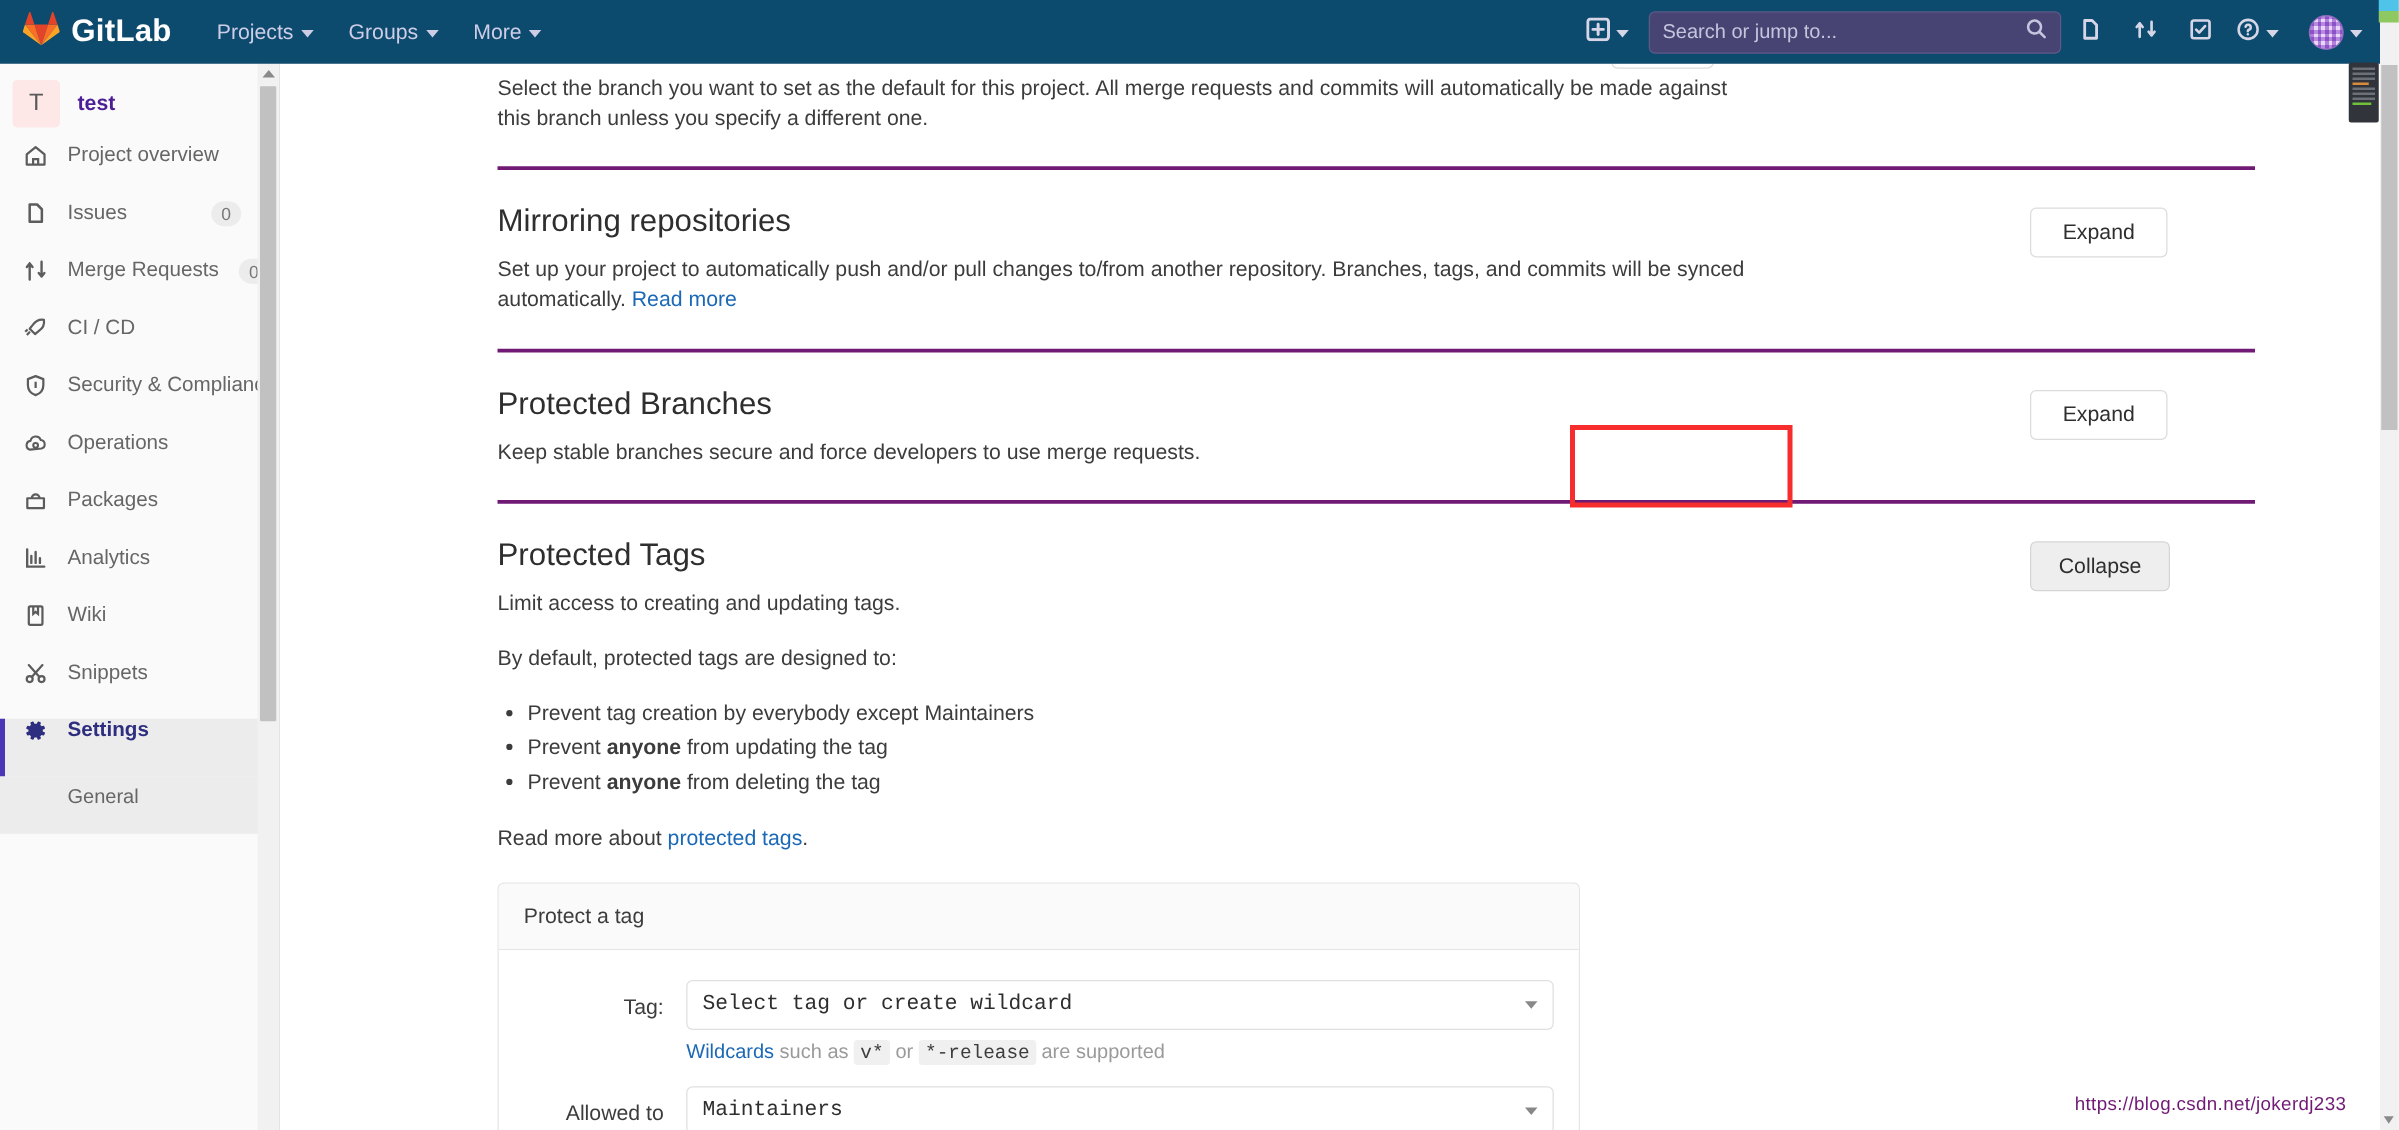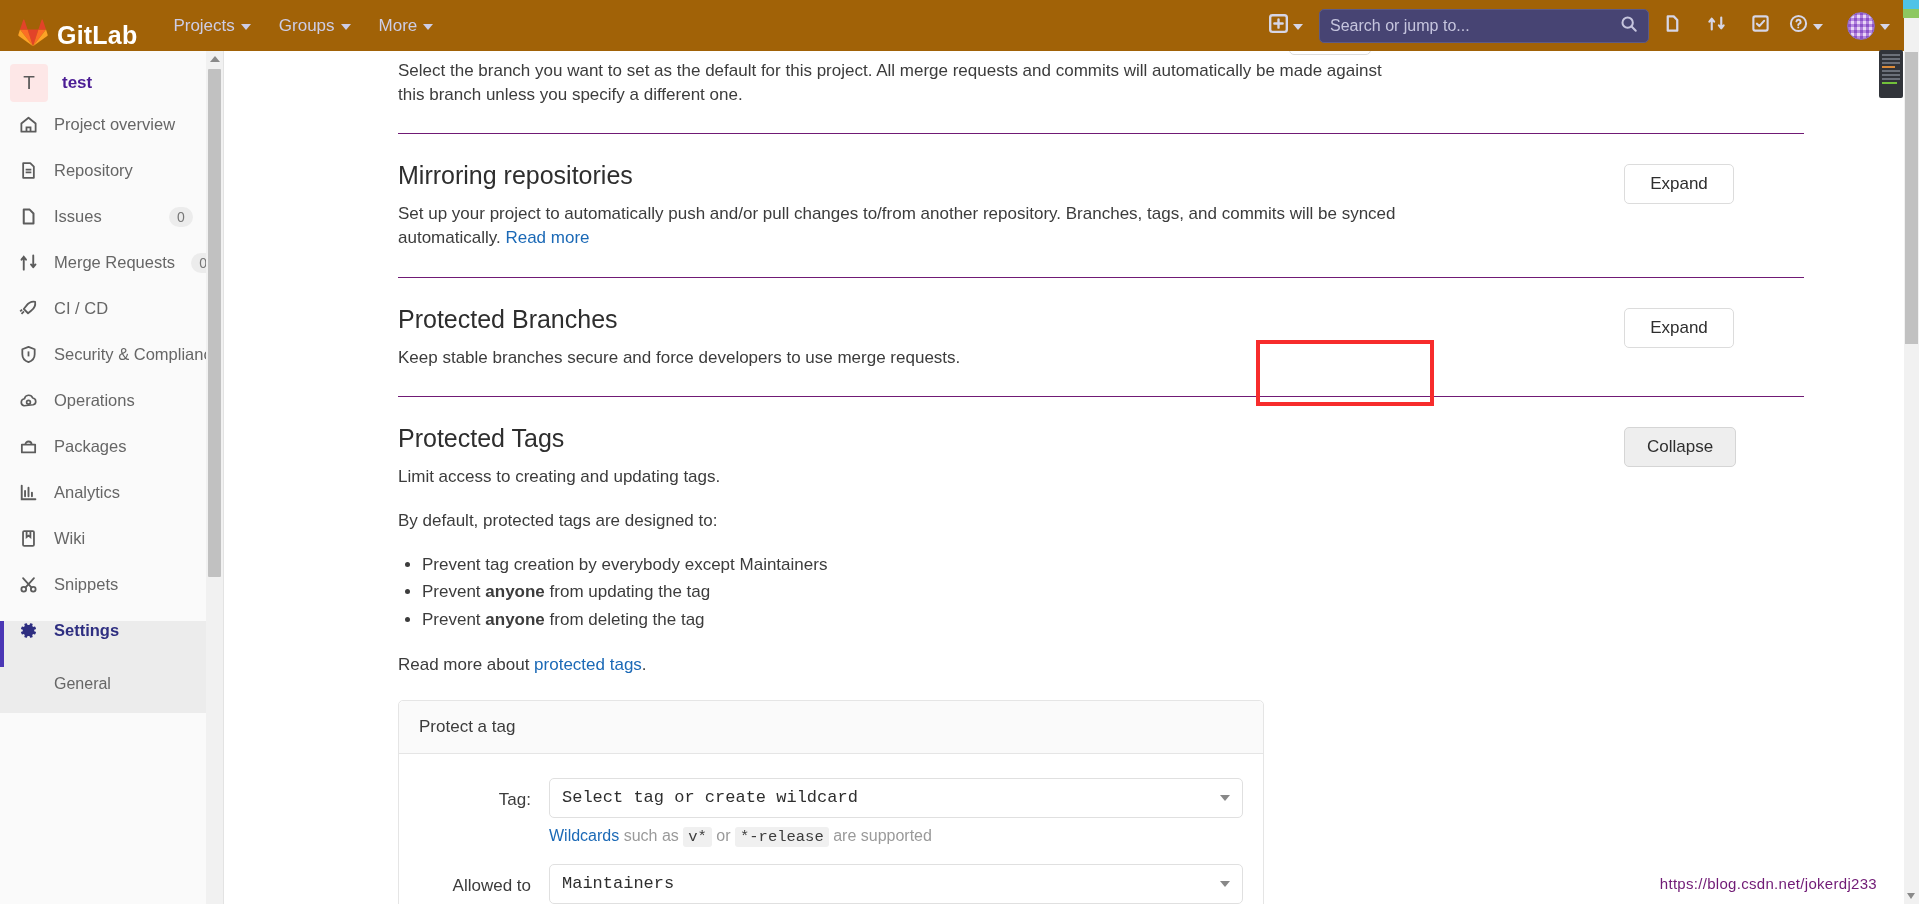--- a/index.html
+++ b/index.html
@@ -8,22 +8,22 @@
     overflow: hidden;
     background: #fff;
     font-family: "Liberation Sans", sans-serif;
     -webkit-font-smoothing: antialiased;
   }
 
   
   .topnav {
     position: absolute; top: 0; left: 0;
     width: 1904px; height: 51px;
-    background: #a16207;
-    display: flex; align-items: flex-end;
+    background: #0c4a6e;
+    display: flex; align-items: center;
     z-index: 50;
   }
   .brand {
     display: flex; align-items: center;
     margin-left: 18px; margin-right: 22px;
     gap: 9px;
   }
   .brand-text {
     color: #fff; font-size: 25px; font-weight: 600;
     letter-spacing: .2px;
@@ -178,21 +178,21 @@
     width: 1680px;
     padding: 0 0 0 0;
   }
   .inner {
     margin-left: 174px;
     width: 1406px;
   }
   .sec {
     display: flex; align-items: flex-start;
     padding: 26px 0 26px 0;
-    border-bottom: 1px solid #701a75;
+    border-bottom: 3px solid #701a75;
   }
   .sec.first { padding-top: 0; border-top: 0; }
   .sec-body { flex: 1; padding-right: 40px; }
   .sec-h {
     font-size: 25px; color: #2e2e2e; font-weight: 400;
     margin-bottom: 12px; line-height: 1.2;
   }
   .sec-p {
     font-size: 17px; color: #3c3c3c; line-height: 1.42;
     max-width: 1000px;
@@ -416,29 +416,20 @@
     <div class="sb-item">
       <span class="ico">
         <svg width="19" height="19" viewBox="0 0 16 16" fill="none" stroke="currentColor" stroke-width="1.5">
             <path d="M2 7.2L8 2.3l6 4.9V14H2z" stroke-linejoin="round"></path>
             <path d="M6.3 14v-3.6h3.4V14"></path>
           </svg>
       </span>
       <span class="lbl">Project overview</span>
     </div>
 
-    <div class="sb-item">
-      <span class="ico">
-        <svg width="19" height="19" viewBox="0 0 16 16" fill="none" stroke="currentColor" stroke-width="1.5">
-            <path d="M3.5 1.8h6l3 3v9.4h-9z" stroke-linejoin="round"></path>
-            <path d="M5.6 7.2h4.8M5.6 9.6h4.8"></path>
-          </svg>
-      </span>
-      <span class="lbl">Repository</span>
-    </div>
 
     <div class="sb-item">
       <span class="ico">
         <svg width="19" height="19" viewBox="0 0 16 16" fill="none" stroke="currentColor" stroke-width="1.7">
             <path d="M4 2.2h5l3.2 3.2v8.4H4z" stroke-linejoin="round"></path>
           </svg>
       </span>
       <span class="lbl">Issues</span>
       <span class="sb-badge">0</span>
     </div>

